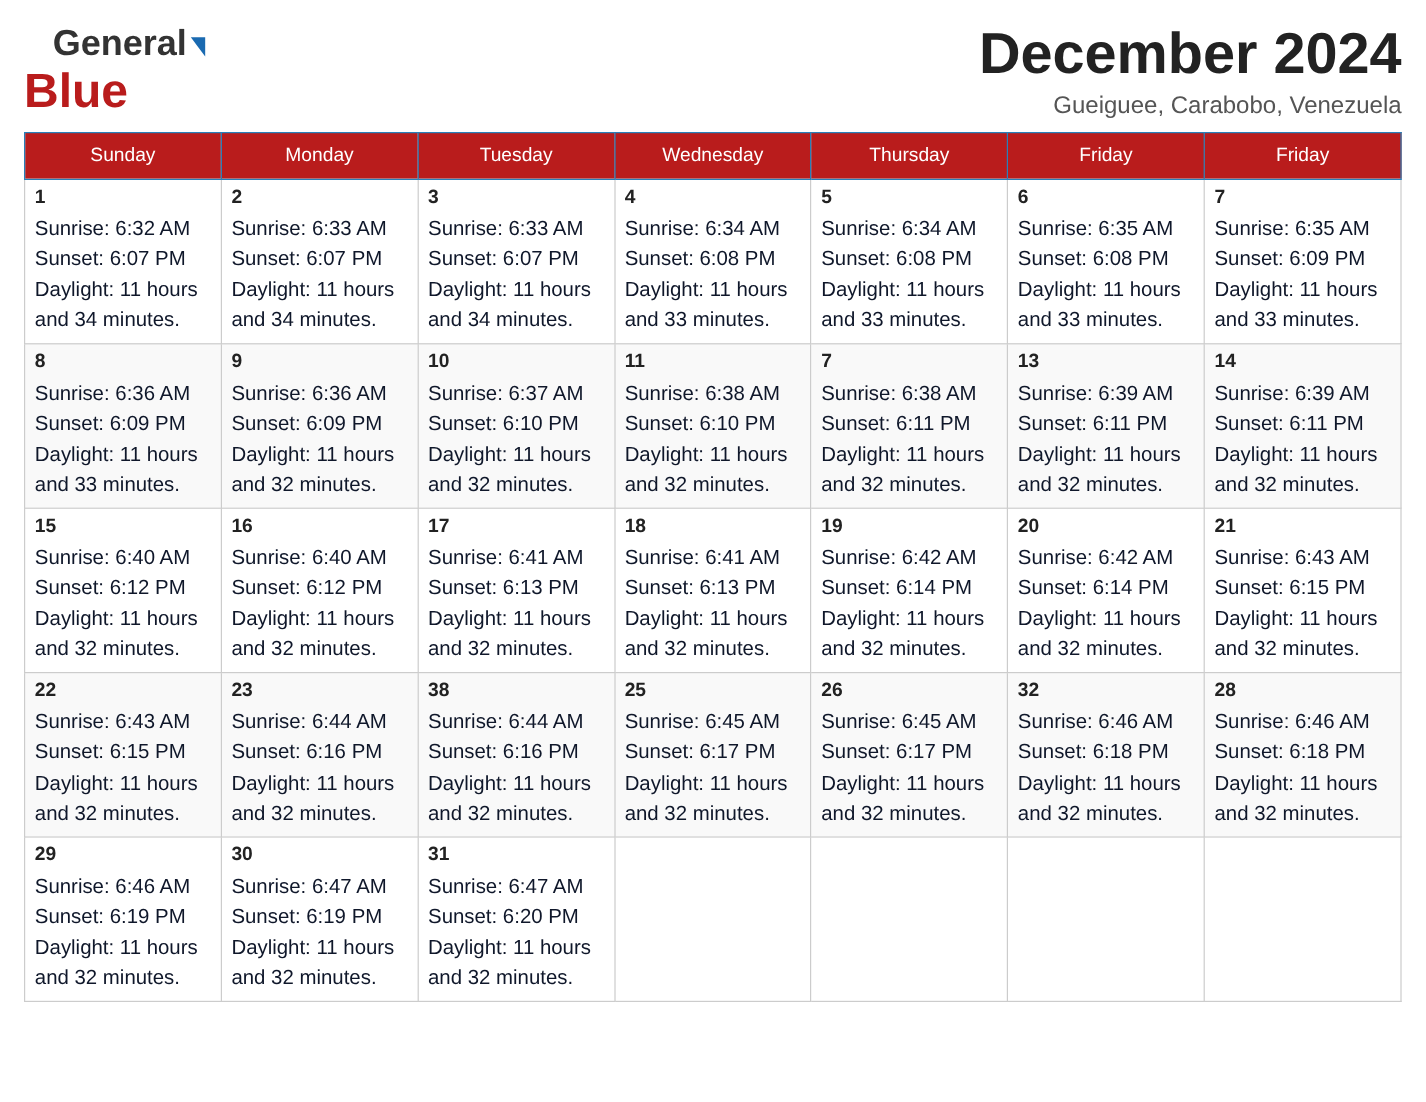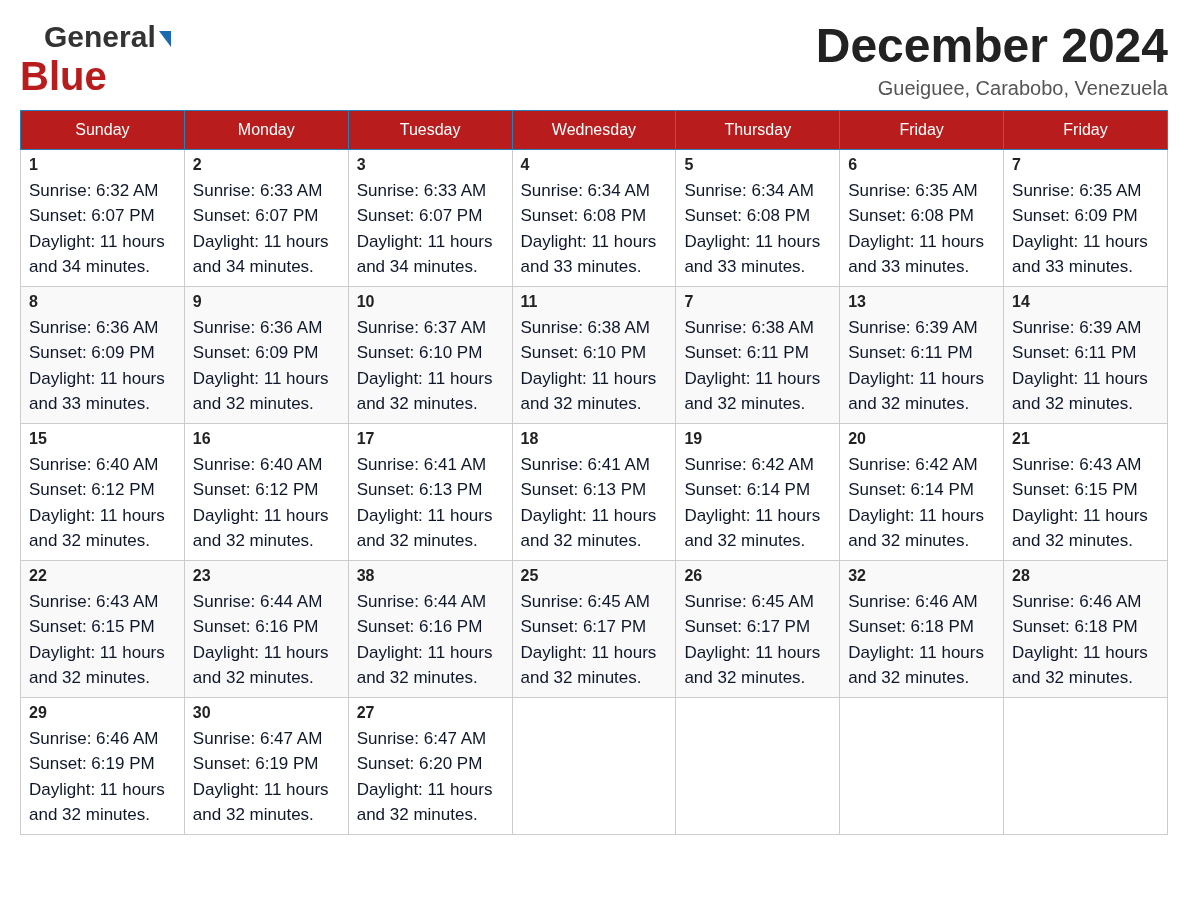--- a/index.html
+++ b/index.html
@@ -378,21 +378,21 @@
       </td>
         <td>
         <span class="day-num">30</span>
         <div class="day-info">
           Sunrise: 6:47 AM<br>
           Sunset: 6:19 PM<br>
           Daylight: 11 hours and 32 minutes.
         </div>
       </td>
         <td>
-        <span class="day-num">27</span>
+        <span class="day-num">31</span>
         <div class="day-info">
           Sunrise: 6:47 AM<br>
           Sunset: 6:20 PM<br>
           Daylight: 11 hours and 32 minutes.
         </div>
       </td>
         <td class="empty-cell"></td>
         <td class="empty-cell"></td>
         <td class="empty-cell"></td>
         <td class="empty-cell"></td>

